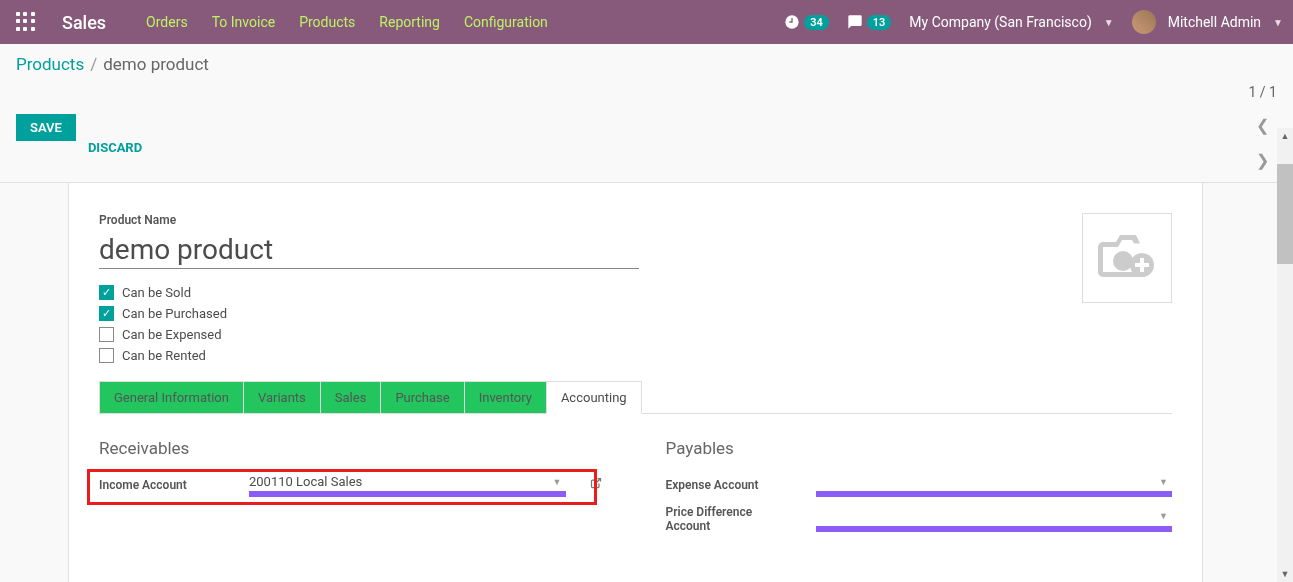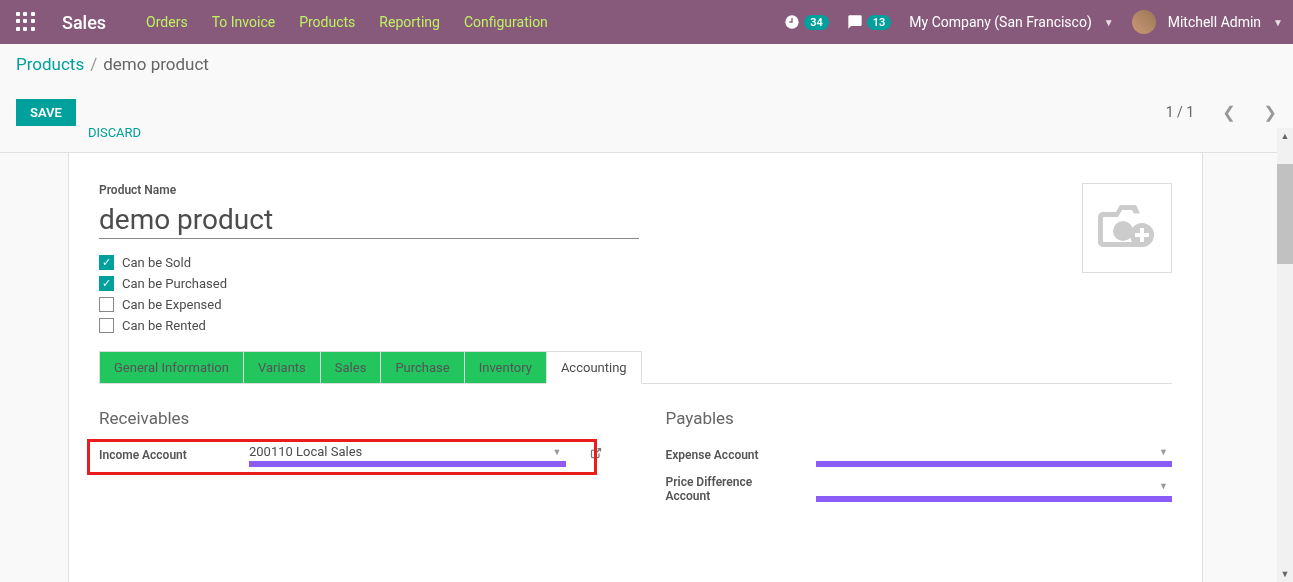--- a/index.html
+++ b/index.html
@@ -124,31 +124,32 @@
       font-size: 13px;
       font-weight: 600;
       cursor: pointer;
       margin-right: 12px;
     }
     .btn-discard {
       background: none;
       border: none;
       color: #00a09d;
       font-size: 13px;
-      font-weight: 400;
+      font-weight: 700;
       cursor: pointer;
       margin-top: 41px;
     }
     .pager {
       margin-left: auto;
       display: flex;
       align-items: center;
-      gap: 28px;
+      gap: 16px;
       color: #666;
       font-size: 14px;
+      flex-direction: column;
     }
     .pager-arrow {
       color: #999;
       cursor: pointer;
       font-size: 16px;
     }
     .content-scroll {
       height: 454px;
       overflow-y: auto;
       position: relative;

